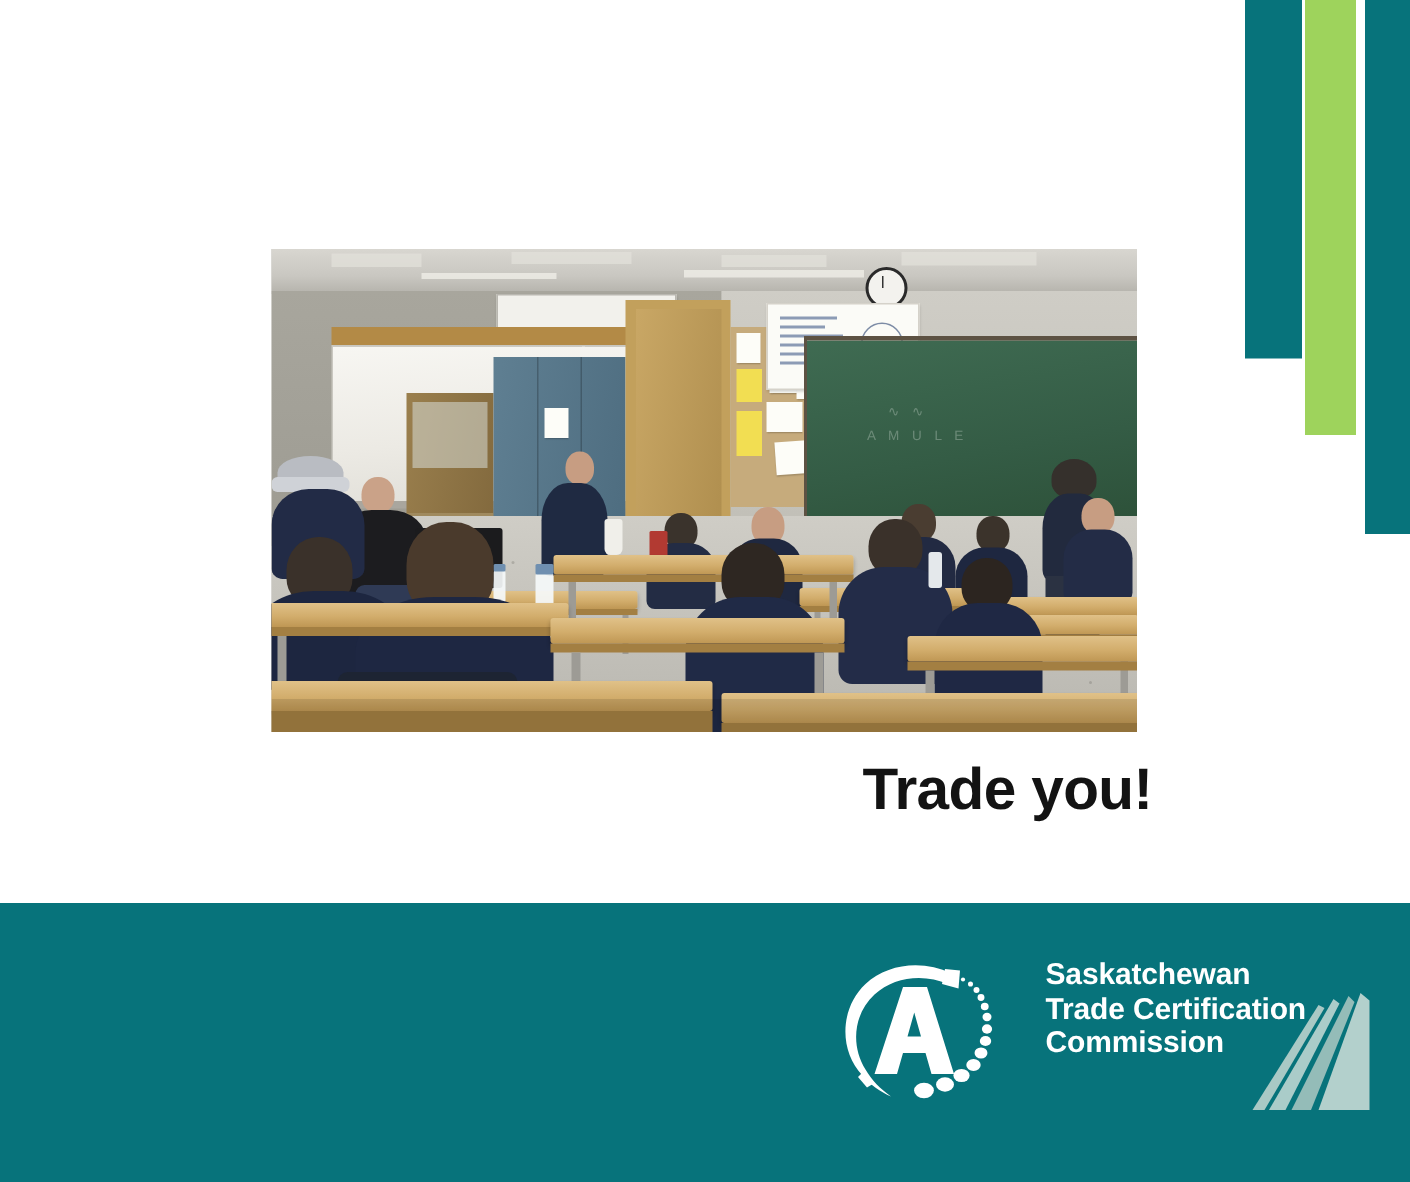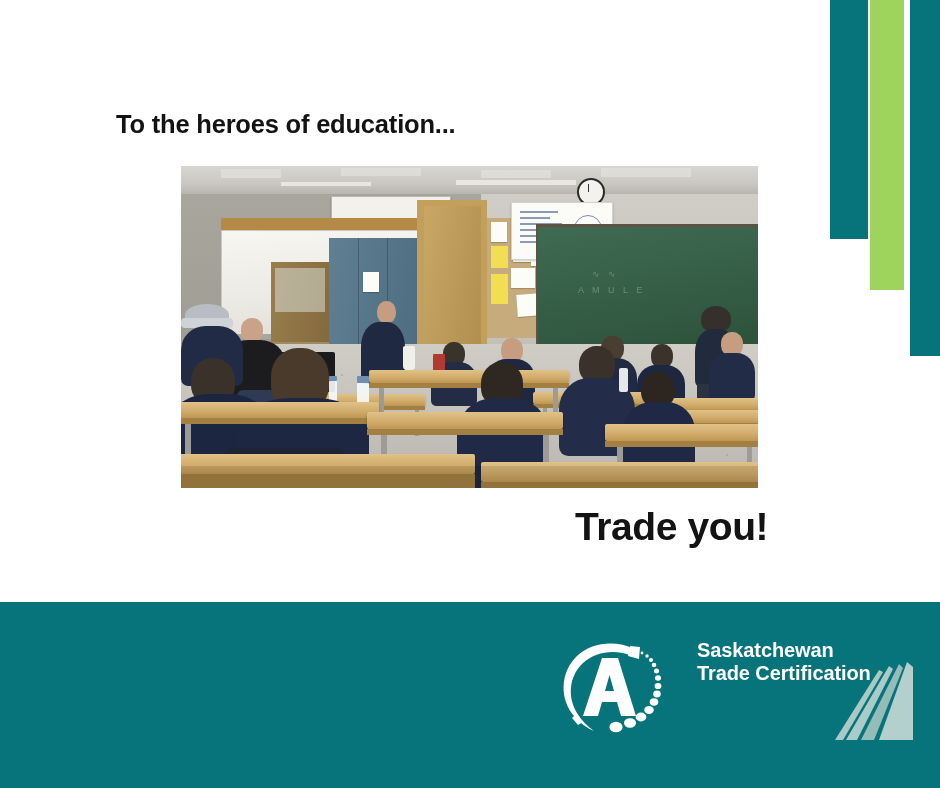--- a/index.html
+++ b/index.html
@@ -139,21 +139,20 @@
 </style>
 </head>
 <body>
 
 <div id="canvas">
 
   <div class="bar" id="bar-1" style="background: rgb(7, 115, 123);"></div>
   <div class="bar" id="bar-2" style="background: rgb(158, 211, 92);"></div>
   <div class="bar" id="bar-3" style="background: rgb(7, 115, 123);"></div>
 
-  <div id="headline" style="color: rgb(19, 19, 19);">To the heroes of education...</div>
 
   <div id="photo">
 
     <div class="layer ceiling">
       <div class="ceil-panel" style="left:40px;top:3px;width:60px;height:9px;"></div>
       <div class="ceil-panel" style="left:160px;top:2px;width:80px;height:8px;"></div>
       <div class="ceil-panel" style="left:300px;top:4px;width:70px;height:8px;"></div>
       <div class="ceil-panel" style="left:420px;top:2px;width:90px;height:9px;"></div>
       <div class="ceil-panel" style="left:275px;top:14px;width:120px;height:5px;background:#f2f0ea;"></div>
       <div class="ceil-panel" style="left:100px;top:16px;width:90px;height:4px;background:#f2f0ea;"></div>
@@ -383,20 +382,21 @@
       <ellipse cx="74" cy="87" rx="6.0" ry="4.8" fill="#ffffff"></ellipse>
       <ellipse cx="60" cy="91" rx="6.6" ry="5.2" fill="#ffffff"></ellipse>
 
       <path d="M46,22 L62,22 L80,80 L65,80 L61,66 L46,66 L42,80 L27,80 Z
                M49,55 L58,55 L53.5,39 Z" fill="#ffffff"></path>
     </svg>
 
     <div id="logo-text">
       <div>Saskatchewan</div>
       <div>Trade Certification</div>
+      <div>Commission</div>
     </div>
 
     <svg id="logo-fan" viewBox="0 0 84 84">
       <path d="M2,82 L46,12 L50,14 L10,82 Z" fill="#a9c9c5"></path>
       <path d="M13,82 L56,8 L60,11 L24,82 Z" fill="#bcd6d2" opacity=".9"></path>
       <path d="M28,82 L66,6 L70,10 L41,82 Z" fill="#9cc0bc" opacity=".95"></path>
       <path d="M46,82 L74,4 L80,9 L80,82 Z" fill="#b3d0cc"></path>
     </svg>
   </div>
 

